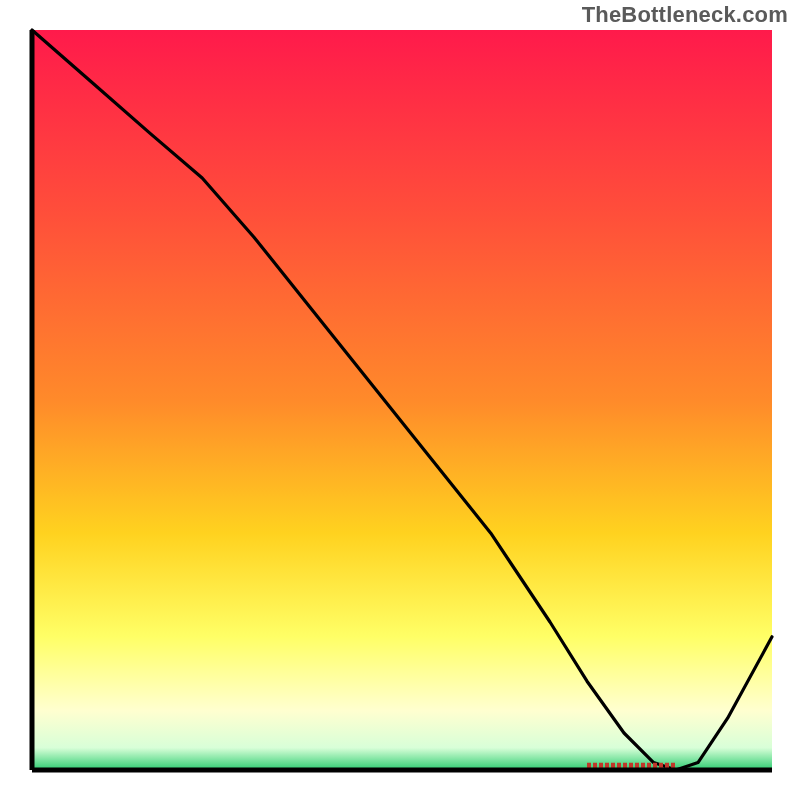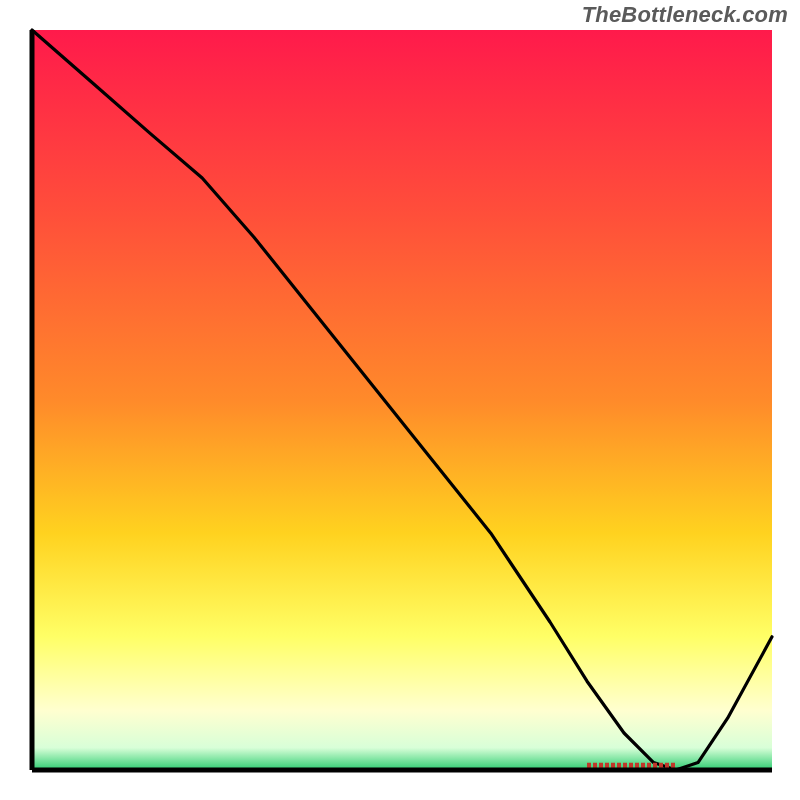--- a/index.html
+++ b/index.html
@@ -8,21 +8,20 @@
     width: 800px;
     height: 800px;
     overflow: hidden;
     background: #ffffff;
     font-family: Arial, Helvetica, sans-serif;
   }
   .wrap {
     position: relative;
     width: 800px;
     height: 800px;
-    font-style: italic;
   }
   .attribution {
     position: absolute;
     top: 2px;
     right: 12px;
     font-size: 22px;
     font-weight: 600;
     color: #5a5a5a;
     letter-spacing: 0.2px;
   }

